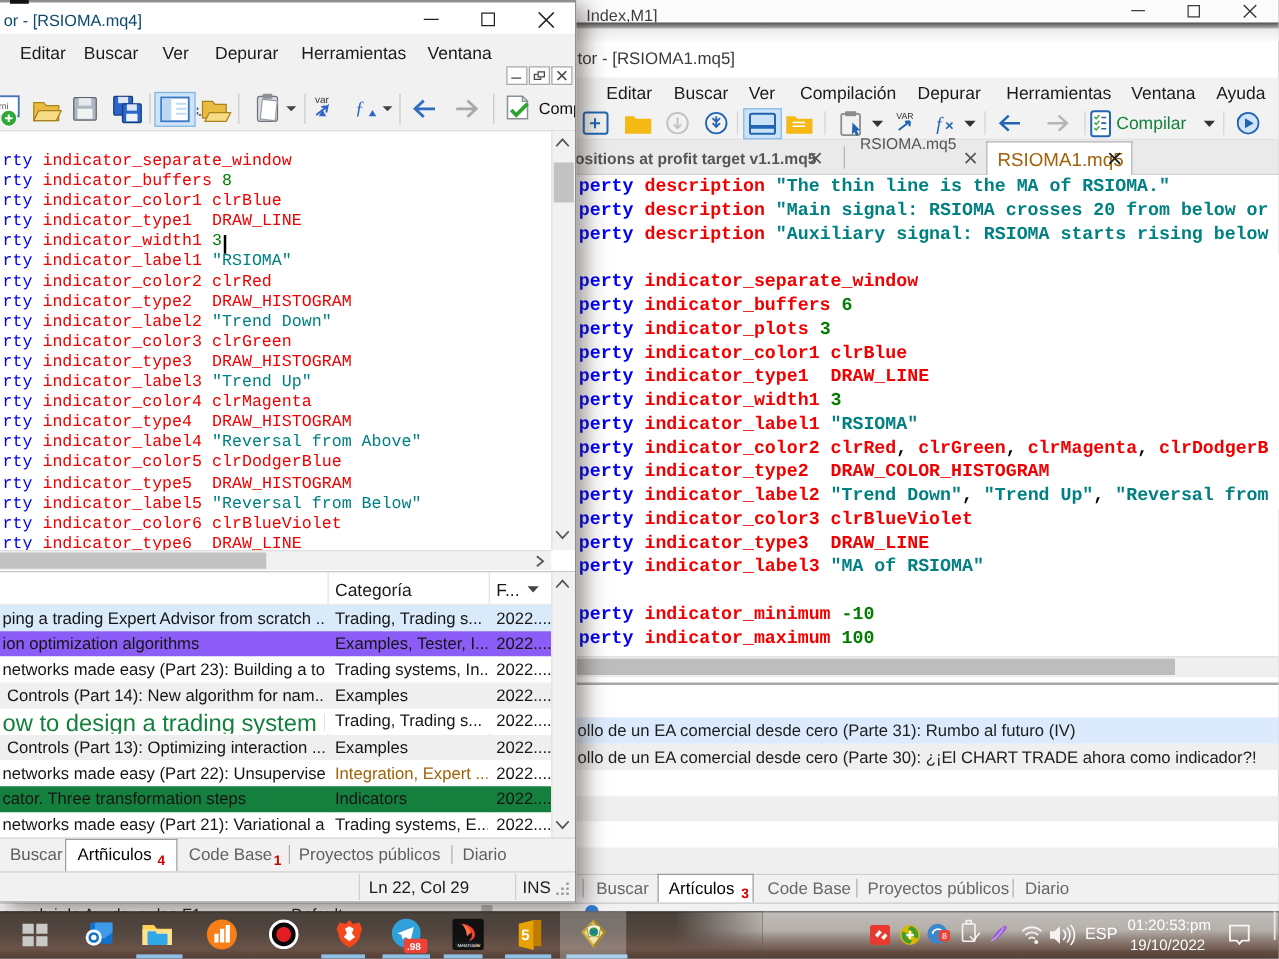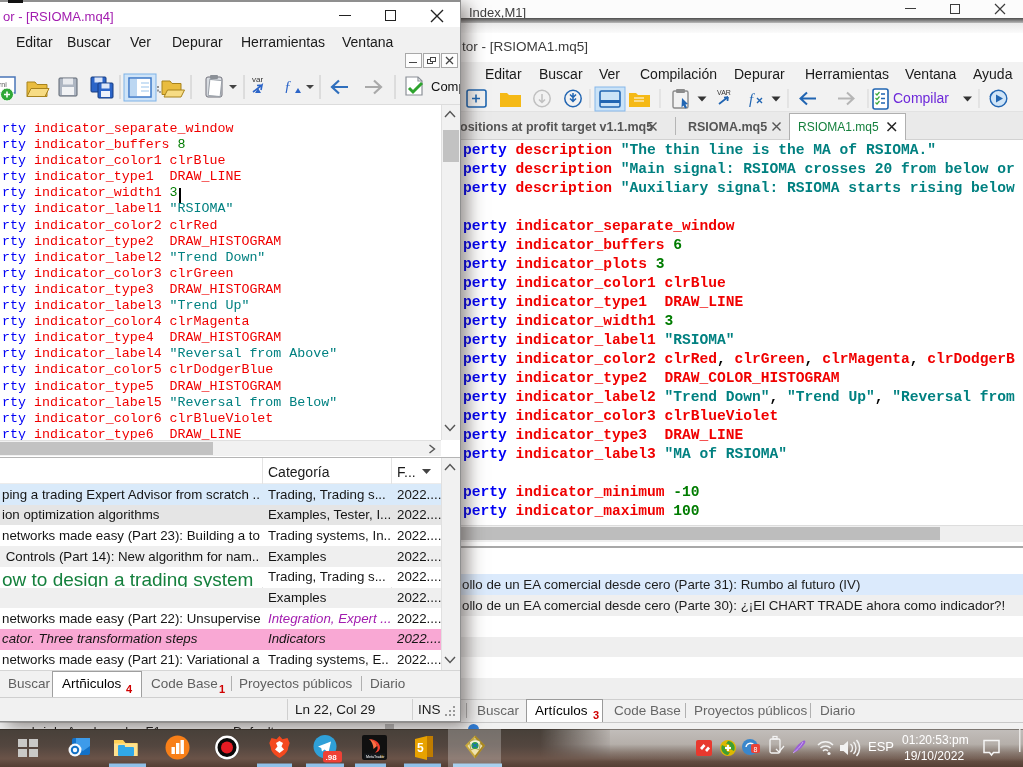--- a/index.html
+++ b/index.html
@@ -69,34 +69,34 @@
     <line x1="408" y1="4" x2="408" y2="23" stroke="#d5d5d5"></line>
     <rect x="413" y="4" width="15" height="20" rx="2" fill="#fff" stroke="#2165b2" stroke-width="1.6"></rect>
     <path d="M421 9 h4 M421 13.5 h4 M421 18 h4" stroke="#2165b2" stroke-width="1.3"></path>
     <path d="M415.5 8.5 l1.5 1.5 l2.5 -3 M415.5 13 l1.5 1.5 l2.5 -3 M415.5 17.5 l1.5 1.5 l2.5 -3" stroke="#3aa83a" stroke-width="1.2" fill="none"></path>
     <path d="M503 11.5 l4.5 5 l4.5 -5 z" fill="#333"></path>
     <line x1="519" y1="4" x2="519" y2="23" stroke="#d5d5d5"></line>
     <circle cx="538.5" cy="13.5" r="8.3" fill="#cfe4f7" stroke="#2165b2" stroke-width="1.4"></circle>
     <path d="M536 9.5 l7 4 l-7 4 z" fill="#2165b2"></path>
     <path d="M533 7 a9 9 0 0 0 -3 5" stroke="#2165b2" stroke-width="1.3" fill="none"></path>
   </svg>
-  <span class="t" style="left:893px;top:72px;font-size:14px;color:#6d28d9;">Compilar</span>
+  <span class="t" style="left:893px;top:72px;font-size:14px;color:#15803d;">Compilar</span>
 
   <div class="abs" style="left:0;top:94px;width:1023px;height:28px;background:#eaeaea;border-bottom:1px solid #d2d2d2;"></div>
   <span class="t" style="left:460px;top:102px;font-size:12.5px;color:#555;font-weight:bold;">ositions at profit target v1.1.mq5</span>
   <svg class="abs" style="left:647px;top:103px" width="11" height="11">
       <path d="M1.5 1.5 L9.5 9.5 M9.5 1.5 L1.5 9.5" stroke="#555" stroke-width="1.4"></path>
     </svg>
   <span class="abs" style="left:675px;top:99px;width:1px;height:18px;background:#b5b5b5;"></span>
-  <span class="t" style="left:688px;top:102px;font-size:12.5px;color:#555;font-weight:bold;">RSIOMA.mq5</span>
+  <span class="t" style="left:688px;top:90px;font-size:12.5px;color:#555;">RSIOMA.mq5</span>
   <svg class="abs" style="left:771px;top:103px" width="11" height="11">
       <path d="M1.5 1.5 L9.5 9.5 M9.5 1.5 L1.5 9.5" stroke="#555" stroke-width="1.4"></path>
     </svg>
   <div class="abs" style="left:789px;top:95px;width:117px;height:27px;background:#fff;border:1px solid #b0b0b0;border-bottom:none;"></div>
-  <span class="t" style="left:798px;top:102px;font-size:12px;color:#15803d;">RSIOMA1.mq5</span>
+  <span class="t" style="left:798px;top:102px;font-size:15px;color:#a16207;">RSIOMA1.mq5</span>
   <svg class="abs" style="left:886px;top:103px" width="12" height="12">
       <path d="M1.5 1.5 L10 10 M10 1.5 L1.5 10" stroke="#222" stroke-width="1.5"></path>
     </svg>
 
   <div class="abs" style="left:0;top:122px;width:1023px;height:385px;background:#fff;"></div>
   <pre class="t mono" id="c2" style="left:463px;top:123px;font-size:14.6px;line-height:19px;font-weight:bold;"><span class="k">perty</span> <span class="r">description</span> <span class="s">"The thin line is the MA of RSIOMA."</span>
 <span class="k">perty</span> <span class="r">description</span> <span class="s">"Main signal: RSIOMA crosses 20 from below or</span>
 <span class="k">perty</span> <span class="r">description</span> <span class="s">"Auxiliary signal: RSIOMA starts rising below</span>
 
 <span class="k">perty</span> <span class="r">indicator_separate_window</span>
@@ -147,21 +147,21 @@
   <span class="t" style="left:233px;top:706px;font-size:13px;color:#1a1a1a;">Default</span>
   <span class="abs" style="left:468px;top:706px;width:11px;height:11px;border-radius:50%;background:#2e7cd6;"></span>
   <span class="abs" style="left:385px;top:706px;width:9px;height:7px;background:#b5b5b5;"></span>
 </div>
 
 <div class="abs" id="w1" style="left:0;top:0;width:461px;height:722px;background:#fff;border-right:1px solid #8f8f8f;border-bottom:1px solid #8f8f8f;box-shadow:7px 5px 16px rgba(50,40,35,.5);overflow:hidden;">
 
   <div class="abs" style="left:0;top:0;width:461px;height:2px;background:#8f8f8f;"></div>
   <div class="abs" style="left:8px;top:0;width:15px;height:3px;background:#111;"></div>
 
-  <span class="t" style="left:3px;top:9px;font-size:13px;color:#a21caf;">or - [RSIOMA.mq4]</span>
+  <span class="t" style="left:3px;top:9px;font-size:13px;color:#0c4a6e;">or - [RSIOMA.mq4]</span>
   <span class="abs" style="left:339px;top:15px;width:12px;height:1.4px;background:#222;"></span>
   <span class="abs" style="left:385px;top:10px;width:11px;height:11px;border:1.2px solid #222;"></span>
   <svg class="abs" style="left:430px;top:9px" width="14" height="14">
       <path d="M1 1 L13 13 M13 1 L1 13" stroke="#222" stroke-width="1.4"></path>
     </svg>
 
   <div class="abs" style="left:0;top:27px;width:461px;height:42px;background:#f1f1f1;"></div>
   <span class="t" style="left:16px;top:34px;font-size:14px;color:#1a1a1a;">Editar</span>
   <span class="t" style="left:67px;top:34px;font-size:14px;color:#1a1a1a;">Buscar</span>
   <span class="t" style="left:130px;top:34px;font-size:14px;color:#1a1a1a;">Ver</span>
@@ -274,21 +274,21 @@
 
   <div class="abs" style="left:0;top:484.0px;width:441px;height:20.7px;background:#d9eafa;overflow:hidden;">
       <div class="abs" style="left:0;top:0;width:260px;height:20.7px;overflow:hidden;">
         <span class="t" style="left:2px;top:2.5px;font-size:13.3px;color:#151515;">ping a trading Expert Advisor from scratch ...</span>
       </div>
       <div class="abs" style="left:262px;top:0;width:128px;height:20.7px;overflow:hidden;">
         <span class="t" style="left:6px;top:2.5px;font-size:13.3px;color:#151515;">Trading, Trading s...</span>
       </div>
       <span class="t" style="left:397px;top:2.5px;font-size:13.3px;color:#151515;">2022....</span>
     </div>
-    <div class="abs" style="left:0;top:504.7px;width:441px;height:34px;background:#e5e5e5;overflow:hidden;">
+    <div class="abs" style="left:0;top:504.7px;width:441px;height:34px;background:#8b5cf6;overflow:hidden;">
       <div class="abs" style="left:0;top:0;width:260px;height:20.7px;overflow:hidden;">
         <span class="t" style="left:2px;top:2.5px;font-size:13.3px;color:#151515;">ion optimization algorithms</span>
       </div>
       <div class="abs" style="left:262px;top:0;width:128px;height:20.7px;overflow:hidden;">
         <span class="t" style="left:6px;top:2.5px;font-size:13.3px;color:#151515;">Examples, Tester, I...</span>
       </div>
       <span class="t" style="left:397px;top:2.5px;font-size:13.3px;color:#151515;">2022....</span>
     </div>
     <div class="abs" style="left:0;top:525.4px;width:441px;height:20.7px;background:#ffffff;overflow:hidden;">
       <div class="abs" style="left:0;top:0;width:260px;height:20.7px;overflow:hidden;">
@@ -311,35 +311,38 @@
     <div class="abs" style="left:0;top:566.8px;width:441px;height:20.7px;background:#ffffff;overflow:hidden;">
       <div class="abs" style="left:0;top:0;width:260px;height:20.7px;overflow:hidden;">
         <span class="t" style="left:2px;top:2.5px;font-size:19px;color:#15803d;">ow to design a trading system by Alligator</span>
       </div>
       <div class="abs" style="left:262px;top:0;width:128px;height:20.7px;overflow:hidden;">
         <span class="t" style="left:6px;top:2.5px;font-size:13.3px;color:#151515;">Trading, Trading s...</span>
       </div>
       <span class="t" style="left:397px;top:2.5px;font-size:13.3px;color:#151515;">2022....</span>
     </div>
     <div class="abs" style="left:0;top:587.5px;width:441px;height:20.7px;background:#efefef;overflow:hidden;">
+      <div class="abs" style="left:0;top:0;width:260px;height:20.7px;overflow:hidden;">
+        <span class="t" style="left:2px;top:2.5px;font-size:13.3px;color:#151515;"> Controls (Part 13): Optimizing interaction ...</span>
+      </div>
       <div class="abs" style="left:262px;top:0;width:128px;height:20.7px;overflow:hidden;">
         <span class="t" style="left:6px;top:2.5px;font-size:13.3px;color:#151515;">Examples</span>
       </div>
       <span class="t" style="left:397px;top:2.5px;font-size:13.3px;color:#151515;">2022....</span>
     </div>
     <div class="abs" style="left:0;top:608.2px;width:441px;height:20.7px;background:#ffffff;overflow:hidden;">
       <div class="abs" style="left:0;top:0;width:260px;height:20.7px;overflow:hidden;">
         <span class="t" style="left:2px;top:2.5px;font-size:13.3px;color:#151515;">networks made easy (Part 22): Unsupervise...</span>
       </div>
       <div class="abs" style="left:262px;top:0;width:128px;height:20.7px;overflow:hidden;">
-        <span class="t" style="left:6px;top:2.5px;font-size:13.3px;color:#a21caf;font-style:italic;">Integration, Expert ...</span>
-      </div>
-      <span class="t" style="left:397px;top:2.5px;font-size:13.3px;color:#151515;">2022....</span>
-    </div>
-    <div class="abs" style="left:0;top:628.9px;width:441px;height:20.7px;background:#f9a8d4;overflow:hidden;font-style:italic;">
+        <span class="t" style="left:6px;top:2.5px;font-size:13.3px;color:#a16207;">Integration, Expert ...</span>
+      </div>
+      <span class="t" style="left:397px;top:2.5px;font-size:13.3px;color:#151515;">2022....</span>
+    </div>
+    <div class="abs" style="left:0;top:628.9px;width:441px;height:20.7px;background:#15803d;overflow:hidden;">
       <div class="abs" style="left:0;top:0;width:260px;height:20.7px;overflow:hidden;">
         <span class="t" style="left:2px;top:2.5px;font-size:13.3px;color:#151515;">cator. Three transformation steps</span>
       </div>
       <div class="abs" style="left:262px;top:0;width:128px;height:20.7px;overflow:hidden;">
         <span class="t" style="left:6px;top:2.5px;font-size:13.3px;color:#151515;">Indicators</span>
       </div>
       <span class="t" style="left:397px;top:2.5px;font-size:13.3px;color:#151515;">2022....</span>
     </div>
     <div class="abs" style="left:0;top:649.6px;width:441px;height:20.7px;background:#ffffff;overflow:hidden;">
       <div class="abs" style="left:0;top:0;width:260px;height:20.7px;overflow:hidden;">

